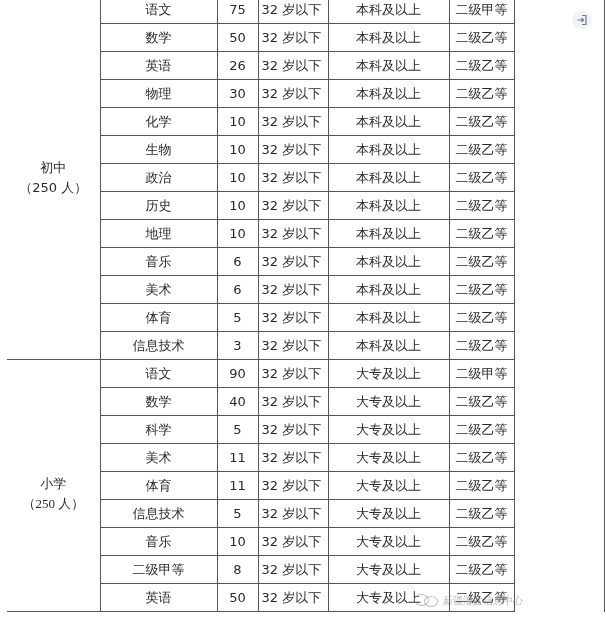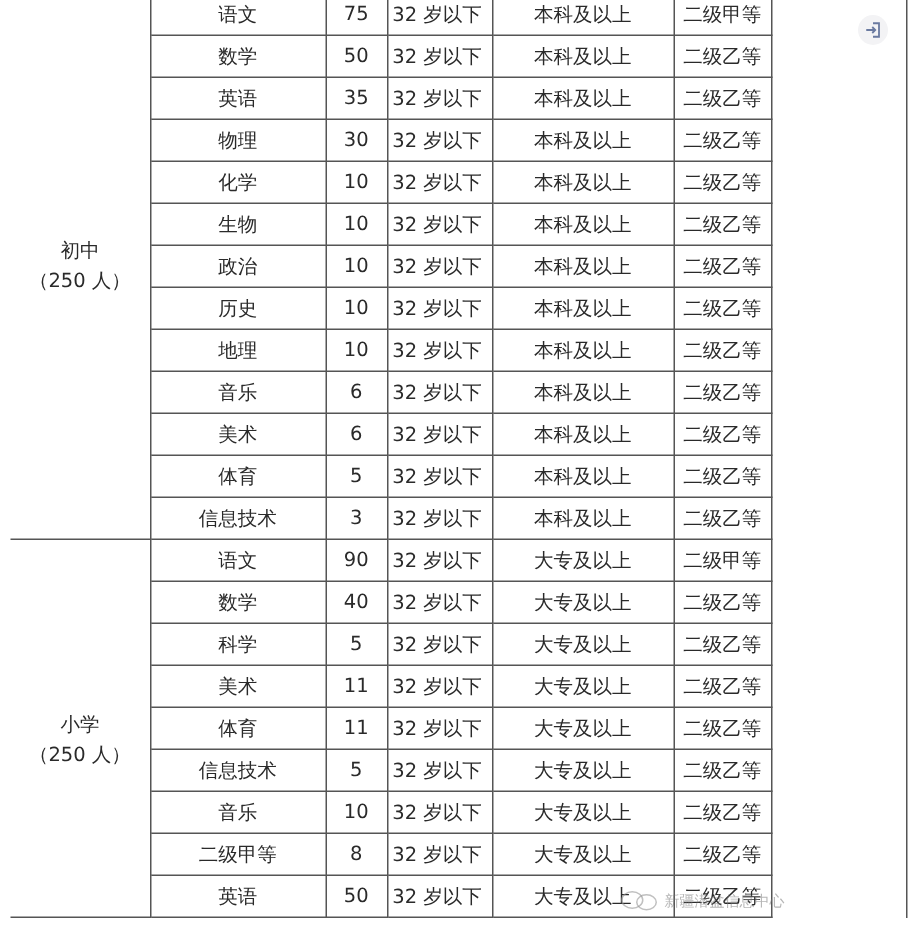--- a/index.html
+++ b/index.html
@@ -52,21 +52,21 @@
         </tr>
         <tr>
           <td>数学</td>
           <td>50</td>
           <td class="age">32 岁以下</td>
           <td>本科及以上</td>
           <td class="last">二级乙等</td>
         </tr>
         <tr>
           <td>英语</td>
-          <td>35</td>
+          <td>26</td>
           <td class="age">32 岁以下</td>
           <td>本科及以上</td>
           <td class="last">二级乙等</td>
         </tr>
         <tr>
           <td>物理</td>
           <td>30</td>
           <td class="age">32 岁以下</td>
           <td>本科及以上</td>
           <td class="last">二级乙等</td>
@@ -128,21 +128,21 @@
           <td class="last">二级乙等</td>
         </tr>
         <tr>
           <td>信息技术</td>
           <td>3</td>
           <td class="age">32 岁以下</td>
           <td>本科及以上</td>
           <td class="last">二级乙等</td>
         </tr>
         <tr>
-          <td class="lvl" rowspan="9" style="vertical-align: middle; padding-top: 16px;">
+          <td class="lvl" rowspan="9" style="vertical-align: middle; padding-top: 16px; font-family: Liberation Serif, serif;">
             <div>小学</div>
             <div>（250 人）</div>
           </td>
           <td>语文</td>
           <td>90</td>
           <td class="age">32 岁以下</td>
           <td>大专及以上</td>
           <td class="last">二级甲等</td>
         </tr>
         <tr>

